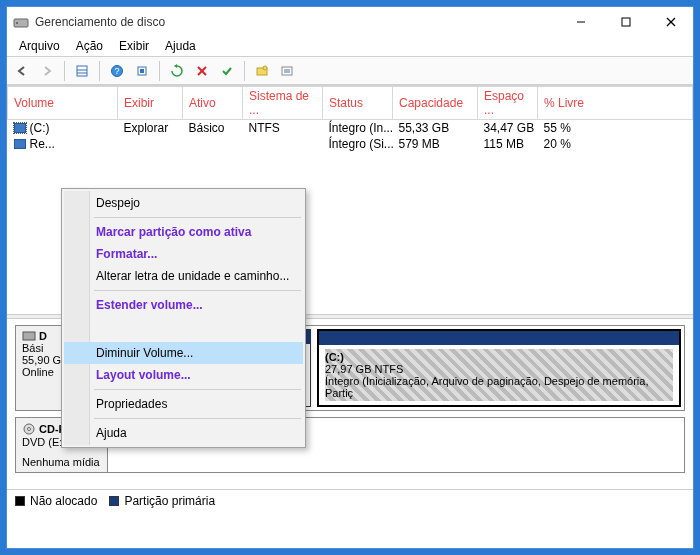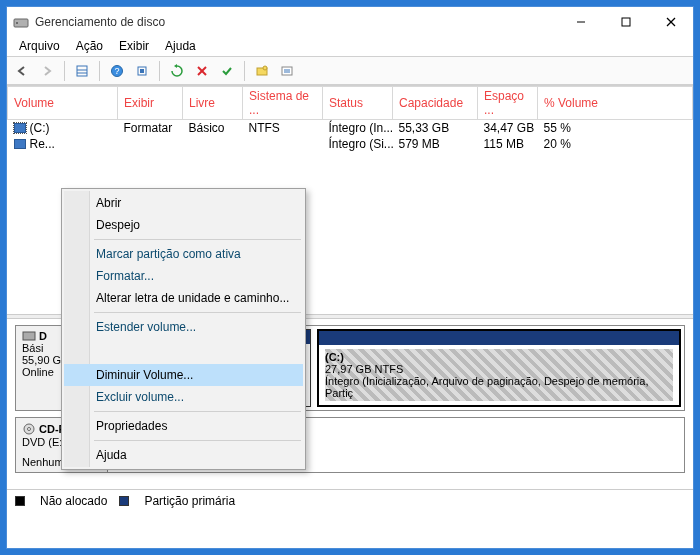--- a/index.html
+++ b/index.html
@@ -153,21 +153,21 @@
 .part .part-body { padding: 2px 0; }
 .part b { font-weight: bold; }
 
 .legend {
   border-top: 1px solid #ccc;
   padding: 4px 8px;
   font-size: 12px;
   display: flex;
   gap: 12px;
 }
-.legend-item { display: flex; align-items: center; gap: 15px; justify-content: flex-end; }
+.legend-item { display: flex; align-items: center; gap: 5px; justify-content: flex-end; }
 .swatch { width: 10px; height: 10px; border: 1px solid #333; }
 .swatch.black { background: #000; }
 .swatch.blue { background: #1a3b7a; }
 
 
 .context-menu {
   position: absolute;
   left: 54px;
   top: 102px;
   width: 245px;
@@ -183,21 +183,21 @@
   width: 26px;
   background: #eaeaea;
   border-right: 1px solid #d8d8d8;
 }
 .cm-item {
   position: relative;
   padding: 4px 12px 4px 32px;
   font-size: 12px;
   color: #000;
 }
-.cm-item.disabled { color: #0c4a6e; }
+.cm-item.disabled { color: #6d28d9; font-weight: bold; }
 .cm-item.highlight { background: #bde0fb; margin-top: 26px; }
 .cm-sep {
   height: 1px;
   background: #d0d0d0;
   margin: 3px 2px 3px 30px;
 }
 
 .empty-part {
   flex: 1;
   margin: 3px;
@@ -320,35 +320,35 @@
             <col style="width:80px">
           <col style="width:70px">
             <col style="width:85px">
             <col style="width:60px">
             <col>
         </colgroup>
         <thead>
           <tr>
             <th>Volume</th>
             <th>Exibir</th>
-            <th>Livre</th>
+            <th>Ativo</th>
             <th>Sistema de ...</th>
             <th>Status</th>
             <th>Capacidade</th>
             <th>Espaço ...</th>
-            <th>% Volume</th>
+            <th>% Livre</th>
           </tr>
         </thead>
         <tbody>
           <tr class="selected">
             <td class="vol-icon-cell">
                 <span class="mini-icon"></span>
                 <span>(C:)</span>
               </td>
-            <td>Formatar</td>
+            <td>Explorar</td>
             <td>Básico</td>
             <td>NTFS</td>
             <td>Íntegro (In...</td>
             <td>55,33 GB</td>
             <td>34,47 GB</td>
             <td>55 %</td>
           </tr>
           <tr>
             <td class="vol-icon-cell">
                 <span class="mini-icon"></span>
@@ -427,30 +427,29 @@
           <span>Não alocado</span>
         </div>
       <div class="legend-item">
           <span class="swatch blue"></span>
           <span>Partição primária</span>
         </div>
     </div>
 
     <div class="context-menu">
       <div class="gutter"></div>
-      <div class="cm-item">Abrir</div>
       <div class="cm-item">Despejo</div>
       <div class="cm-sep"></div>
       <div class="cm-item disabled">Marcar partição como ativa</div>
       <div class="cm-item disabled">Formatar...</div>
       <div class="cm-item">Alterar letra de unidade e caminho...</div>
       <div class="cm-sep"></div>
       <div class="cm-item disabled">Estender volume...</div>
       <div class="cm-item highlight">Diminuir Volume...</div>
-      <div class="cm-item disabled">Excluir volume...</div>
+      <div class="cm-item disabled">Layout volume...</div>
       <div class="cm-sep"></div>
       <div class="cm-item">Propriedades</div>
       <div class="cm-sep"></div>
       <div class="cm-item">Ajuda</div>
     </div>
 
   </div>
 
 </div>
 

